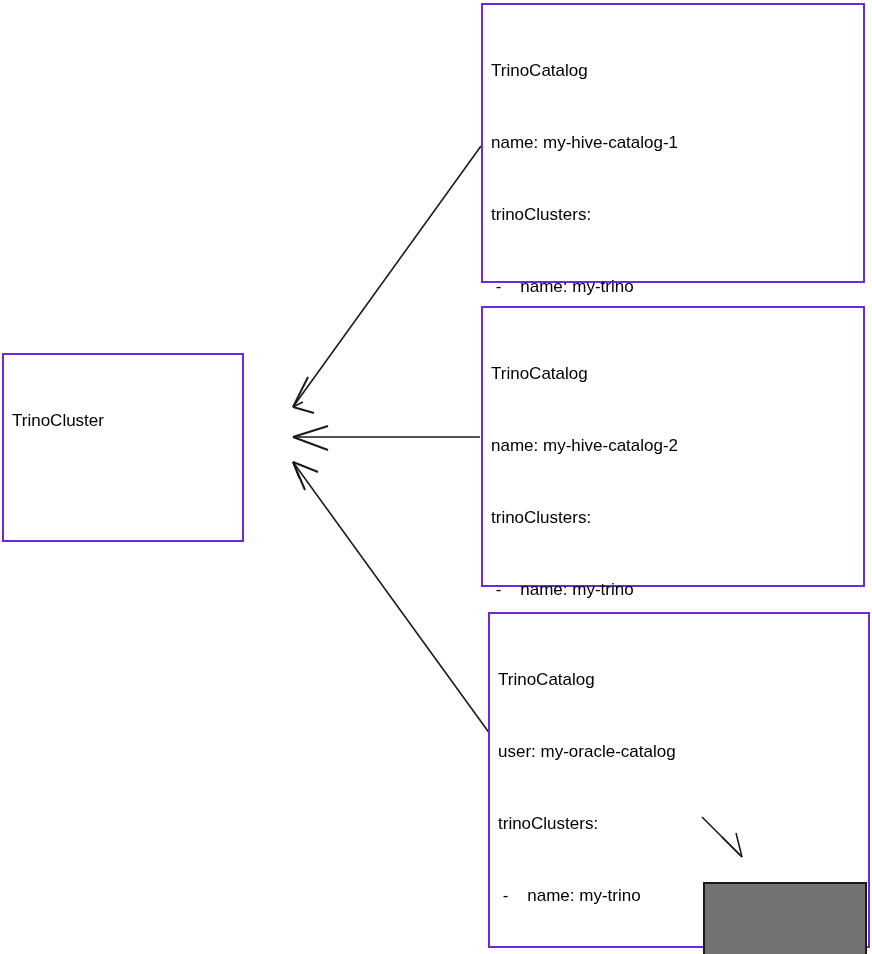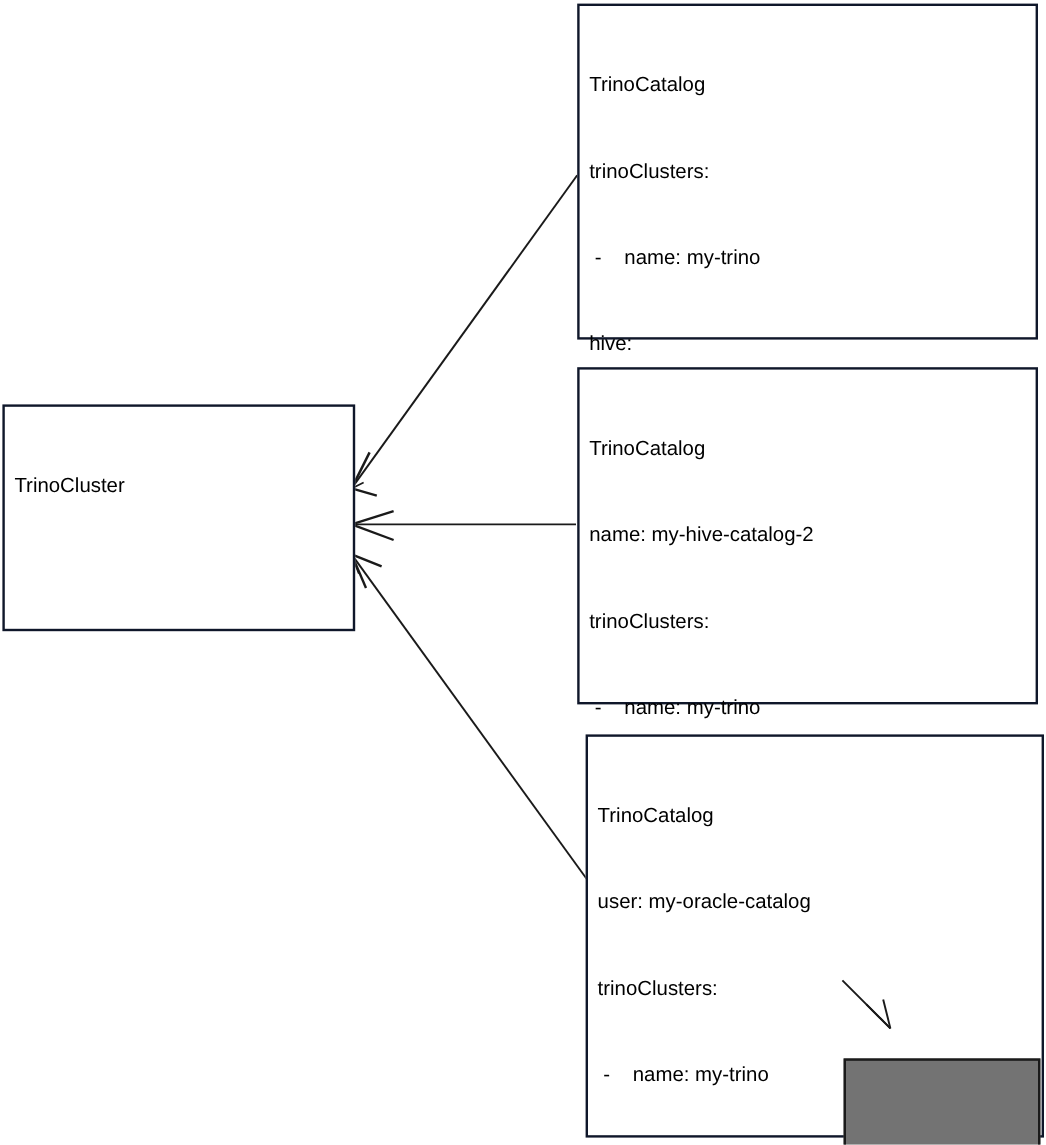--- a/index.html
+++ b/index.html
@@ -19,43 +19,43 @@
     position: absolute;
     left: 0;
     top: 0;
     width: 872px;
     height: 954px;
     pointer-events: none;
   }
   .node {
     position: absolute;
     box-sizing: border-box;
-    border: 2px solid #0f172a;
+    border: 2px solid #6d28d9;
     background: #ffffff;
   }
   .node-text {
     position: absolute;
     left: 8px;
     top: 6px;
     right: 4px;
     font-size: 17px;
     line-height: 24px;
     color: #000000;
     white-space: pre;
   }
   .node-line {
     white-space: pre;
     font-size: 17px;
     line-height: 24px;
     color: #000000;
   }
   #trino-cluster {
     left: 2px;
-    top: 337px;
-    width: 294px;
+    top: 353px;
+    width: 242px;
     height: 189px;
     padding-left: 21px;
   }
   #catalog-hive-1 {
     left: 481px;
     top: 3px;
     width: 384px;
     height: 280px;
   }
   #catalog-hive-2 {
@@ -130,20 +130,21 @@
 
   <div class="node" id="trino-cluster">
     <div class="node-text">
       <div class="node-line">TrinoCluster</div>
     </div>
   </div>
 
   <div class="node" id="catalog-hive-1">
     <div class="node-text">
       <div class="node-line">TrinoCatalog</div>
+      <div class="node-line">name: my-hive-catalog-1</div>
       <div class="node-line">trinoClusters:</div>
       <div class="node-line"> -    name: my-trino</div>
       <div class="node-line">hive:</div>
       <div class="node-line">   s3: # S3ConnnectionSpec</div>
       <div class="node-line">      inline:</div>
       <div class="node-line">         host: minio</div>
       <div class="node-line">   metastore: # whatever</div>
     </div>
   </div>
 

